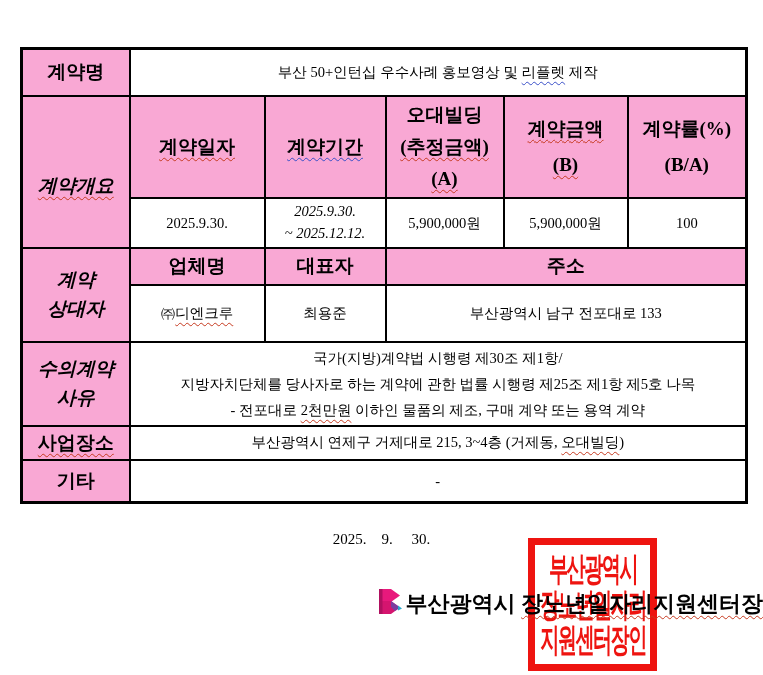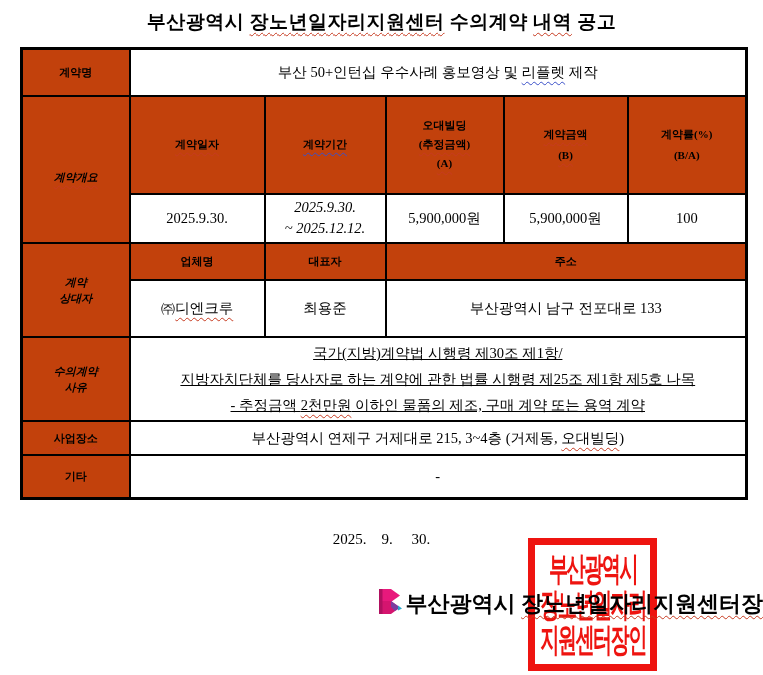--- a/index.html
+++ b/index.html
@@ -44,26 +44,26 @@
     font-size: 14.5px;
   }
   table.contract td {
     border: 2px solid #000;
     text-align: center;
     vertical-align: middle;
     padding: 2px 4px;
     overflow: hidden;
   }
   td.hd {
-    background: #c2410c;
-    font-weight: bold;
-    font-size: 11px;
+    background: #f9a8d4;
+    font-weight: bold;
+    font-size: 19px;
   }
   .prel { white-space: pre-line; line-height: 1.5; font-style: italic; }
-  .reason-line { line-height: 26px; text-decoration: underline; }
+  .reason-line { line-height: 26px; }
 
   .footer-date {
     position: absolute;
     top: 531px;
     left: 0;
     width: 100%;
     text-align: center;
     font-size: 15px;
     white-space: pre;
     z-index: 2;
@@ -106,23 +106,20 @@
     letter-spacing: -2px;
     white-space: nowrap;
     transform: scale(0.8, 1.38);
   }
 </style>
 </head>
 <body>
 
 <div class="page">
 
-  <div class="doc-title">
-    <span>부산광역시 </span><span class="sp-red">장노년일자리지원센터</span><span> 수의계약 </span><span class="sp-red">내역</span><span> 공고</span>
-  </div>
 
   <table class="contract">
     <colgroup>
       <col style="width:108px">
         <col style="width:135px">
         <col style="width:121px">
       <col style="width:118px">
         <col style="width:124px">
         <col style="width:119px">
     </colgroup>
@@ -185,21 +182,21 @@
       <td colspan="3">부산광역시 남구 전포대로 133</td>
     </tr>
 
     <tr style="height:78px">
       <td class="hd prel">수의계약
 사유</td>
       <td colspan="5">
         <div class="reason-line">국가(지방)계약법 시행령 제30조 제1항/</div>
         <div class="reason-line">지방자치단체를 당사자로 하는 계약에 관한 법률 시행령 제25조 제1항 제5호 나목</div>
         <div class="reason-line">
-          <span>- 추정금액 </span><span class="sp-red">2천만원</span><span> 이하인 물품의 제조, 구매 계약 또는 용역 계약</span>
+          <span>- 전포대로 </span><span class="sp-red">2천만원</span><span> 이하인 물품의 제조, 구매 계약 또는 용역 계약</span>
         </div>
       </td>
     </tr>
 
     <tr style="height:34px">
       <td class="hd">
         <span class="sp-red">사업장소</span>
       </td>
       <td colspan="5">
         <span>부산광역시 연제구 거제대로 215, 3~4층 (거제동, </span><span class="sp-red">오대빌딩</span><span>)</span>

